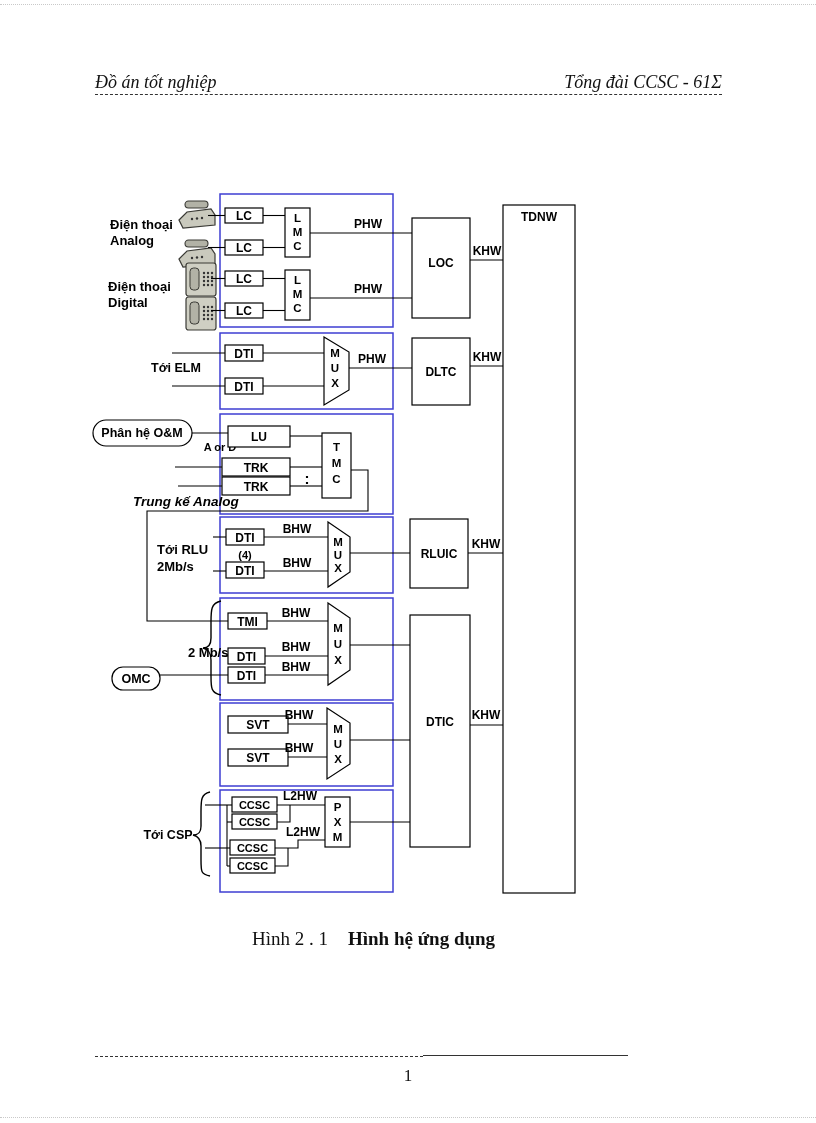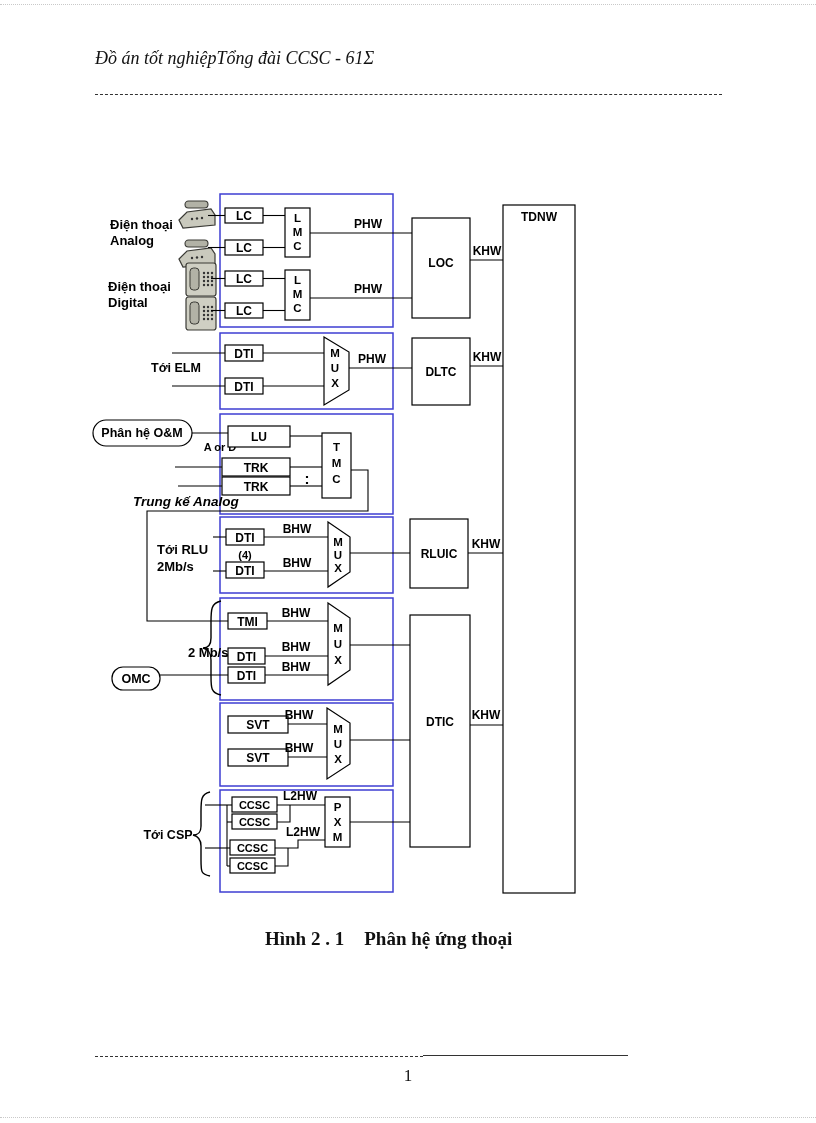--- a/index.html
+++ b/index.html
@@ -1,26 +1,26 @@
 <!DOCTYPE html>
 <html style="--sec-border: #3e3ed2;"><head>
 <meta charset="utf-8">
 <style>
   :root{ --sec-border:#3e3ed2; }
   html,body{margin:0;padding:0;background:#fff;}
   .page{position:relative;width:816px;height:1123px;background:#fff;overflow:hidden;
         font-family:"Liberation Serif",serif;color:#111;}
   .edge{position:absolute;left:0;width:816px;height:0;border-top:1px dotted #c9c9c9;}
   .edge.top{top:4px;} .edge.bottom{top:1117px;}
-  .header{position:absolute;left:95px;top:48px;width:627px;display:flex;
-          font-style:italic;font-size:18px;}
+  .header{position:absolute;left:95px;top:72px;width:627px;display:flex;
+          justify-content:space-between;font-style:italic;font-size:18px;}
   .header-rule{position:absolute;left:95px;top:94px;width:627px;height:0;
                border-top:1px dashed #333;}
   .caption{position:absolute;left:252px;top:928px;font-size:19px;white-space:nowrap;}
-  .caption .num{font-weight:bold;margin-left:13px;}
+  .caption .num{font-weight:normal;}
   .caption .ttl{font-weight:bold;margin-left:20px;}
   .foot-dash{position:absolute;left:95px;top:1056px;width:328px;height:0;border-top:1px dashed #333;}
   .foot-solid{position:absolute;left:423px;top:1055px;width:205px;height:0;border-top:1.5px solid #333;}
   .pageno{position:absolute;left:0;top:1066px;width:816px;text-align:center;font-size:17px;}
   svg{position:absolute;left:0;top:0;}
   .sec{fill:none;stroke:var(--sec-border);stroke-width:1.5;}
   .blk{fill:#fff;stroke:#000;stroke-width:1.2;}
   .ln{stroke:#000;stroke-width:1.1;fill:none;}
   .brace{stroke:#000;stroke-width:1.4;fill:none;}
   text{fill:#000;}
@@ -309,19 +309,19 @@
     </g>
 
     <rect class="blk" x="410" y="615" width="60" height="232"></rect>
     <text class="bt" x="440" y="726">DTIC</text>
     <text class="bt" x="486" y="719">KHW</text>
     <rect class="blk" x="503" y="205" width="72" height="688"></rect>
     <text class="bt" x="539" y="221">TDNW</text>
   </svg>
 
   <div class="caption">
-    <span class="num">Hình 2 . 1</span><span class="ttl">Phân hệ ứng thoại</span>
+    <span class="num">Hình 2 . 1</span><span class="ttl">Hình hệ ứng dụng</span>
   </div>
 
   <div class="foot-dash"></div>
   <div class="foot-solid"></div>
   <div class="pageno">1</div>
 </div>
 
 </body></html>

